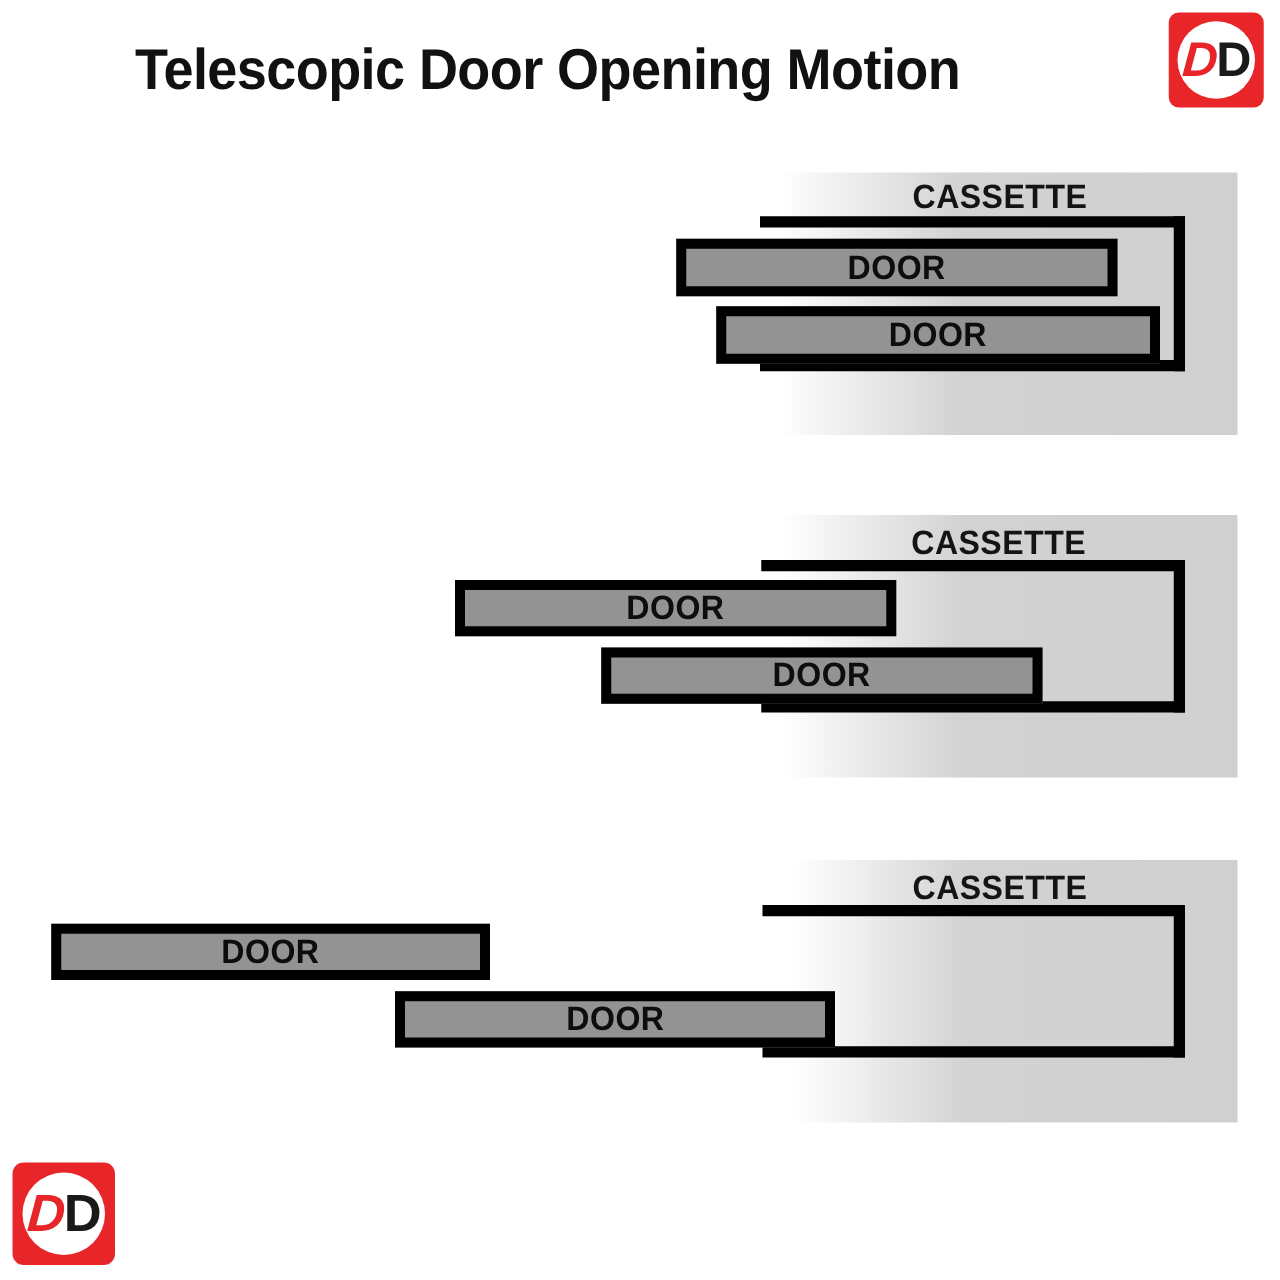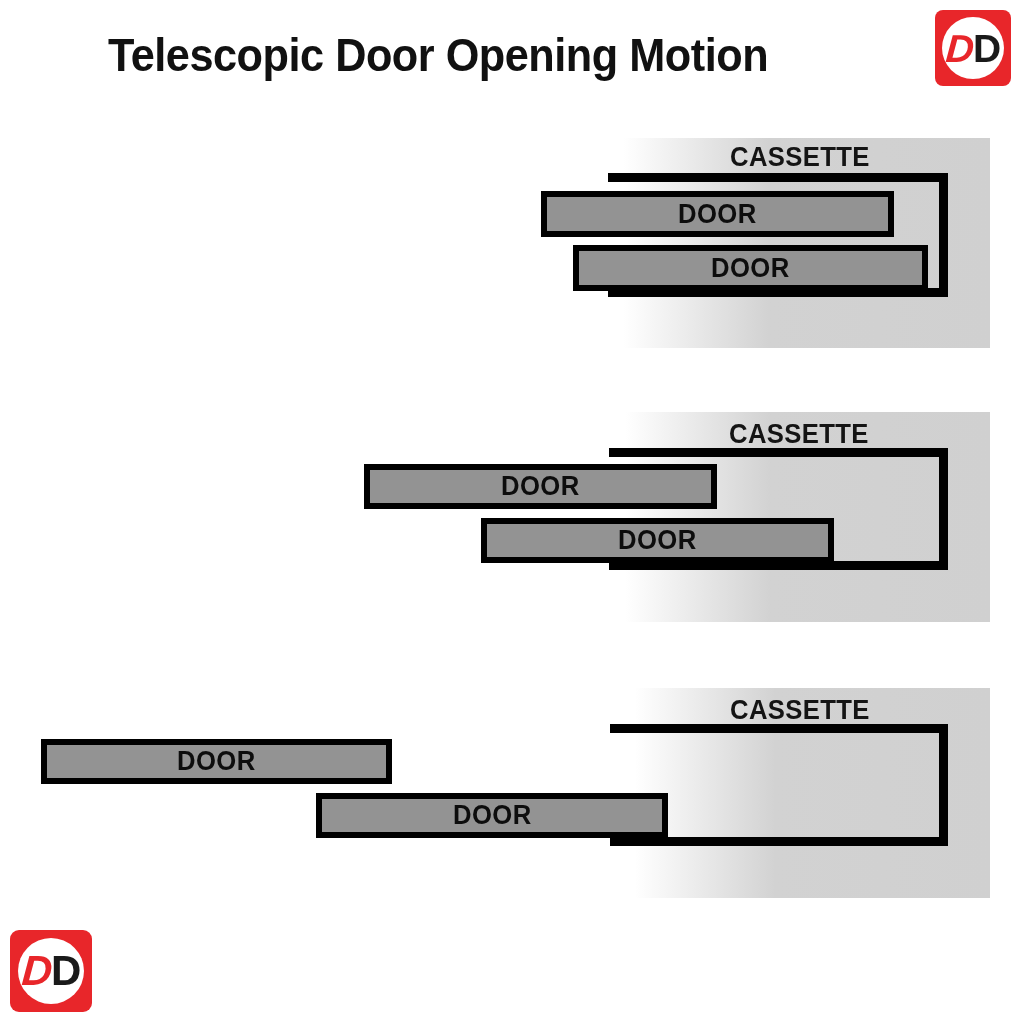--- a/index.html
+++ b/index.html
@@ -110,21 +110,21 @@
     color: #141414;
     letter-spacing: 0.4px;
     white-space: nowrap;
     transform: scaleX(0.95);
     transform-origin: left center;
   }
 
   .door {
     position: absolute;
     background: #939393;
-    border: 6px solid #000000;
+    border: 8px solid #000000;
     box-sizing: border-box;
     display: flex;
     align-items: center;
     justify-content: center;
   }
   .door-label {
     font-size: 27px;
     font-weight: 700;
     color: #0d0d0d;
     letter-spacing: 0.4px;

